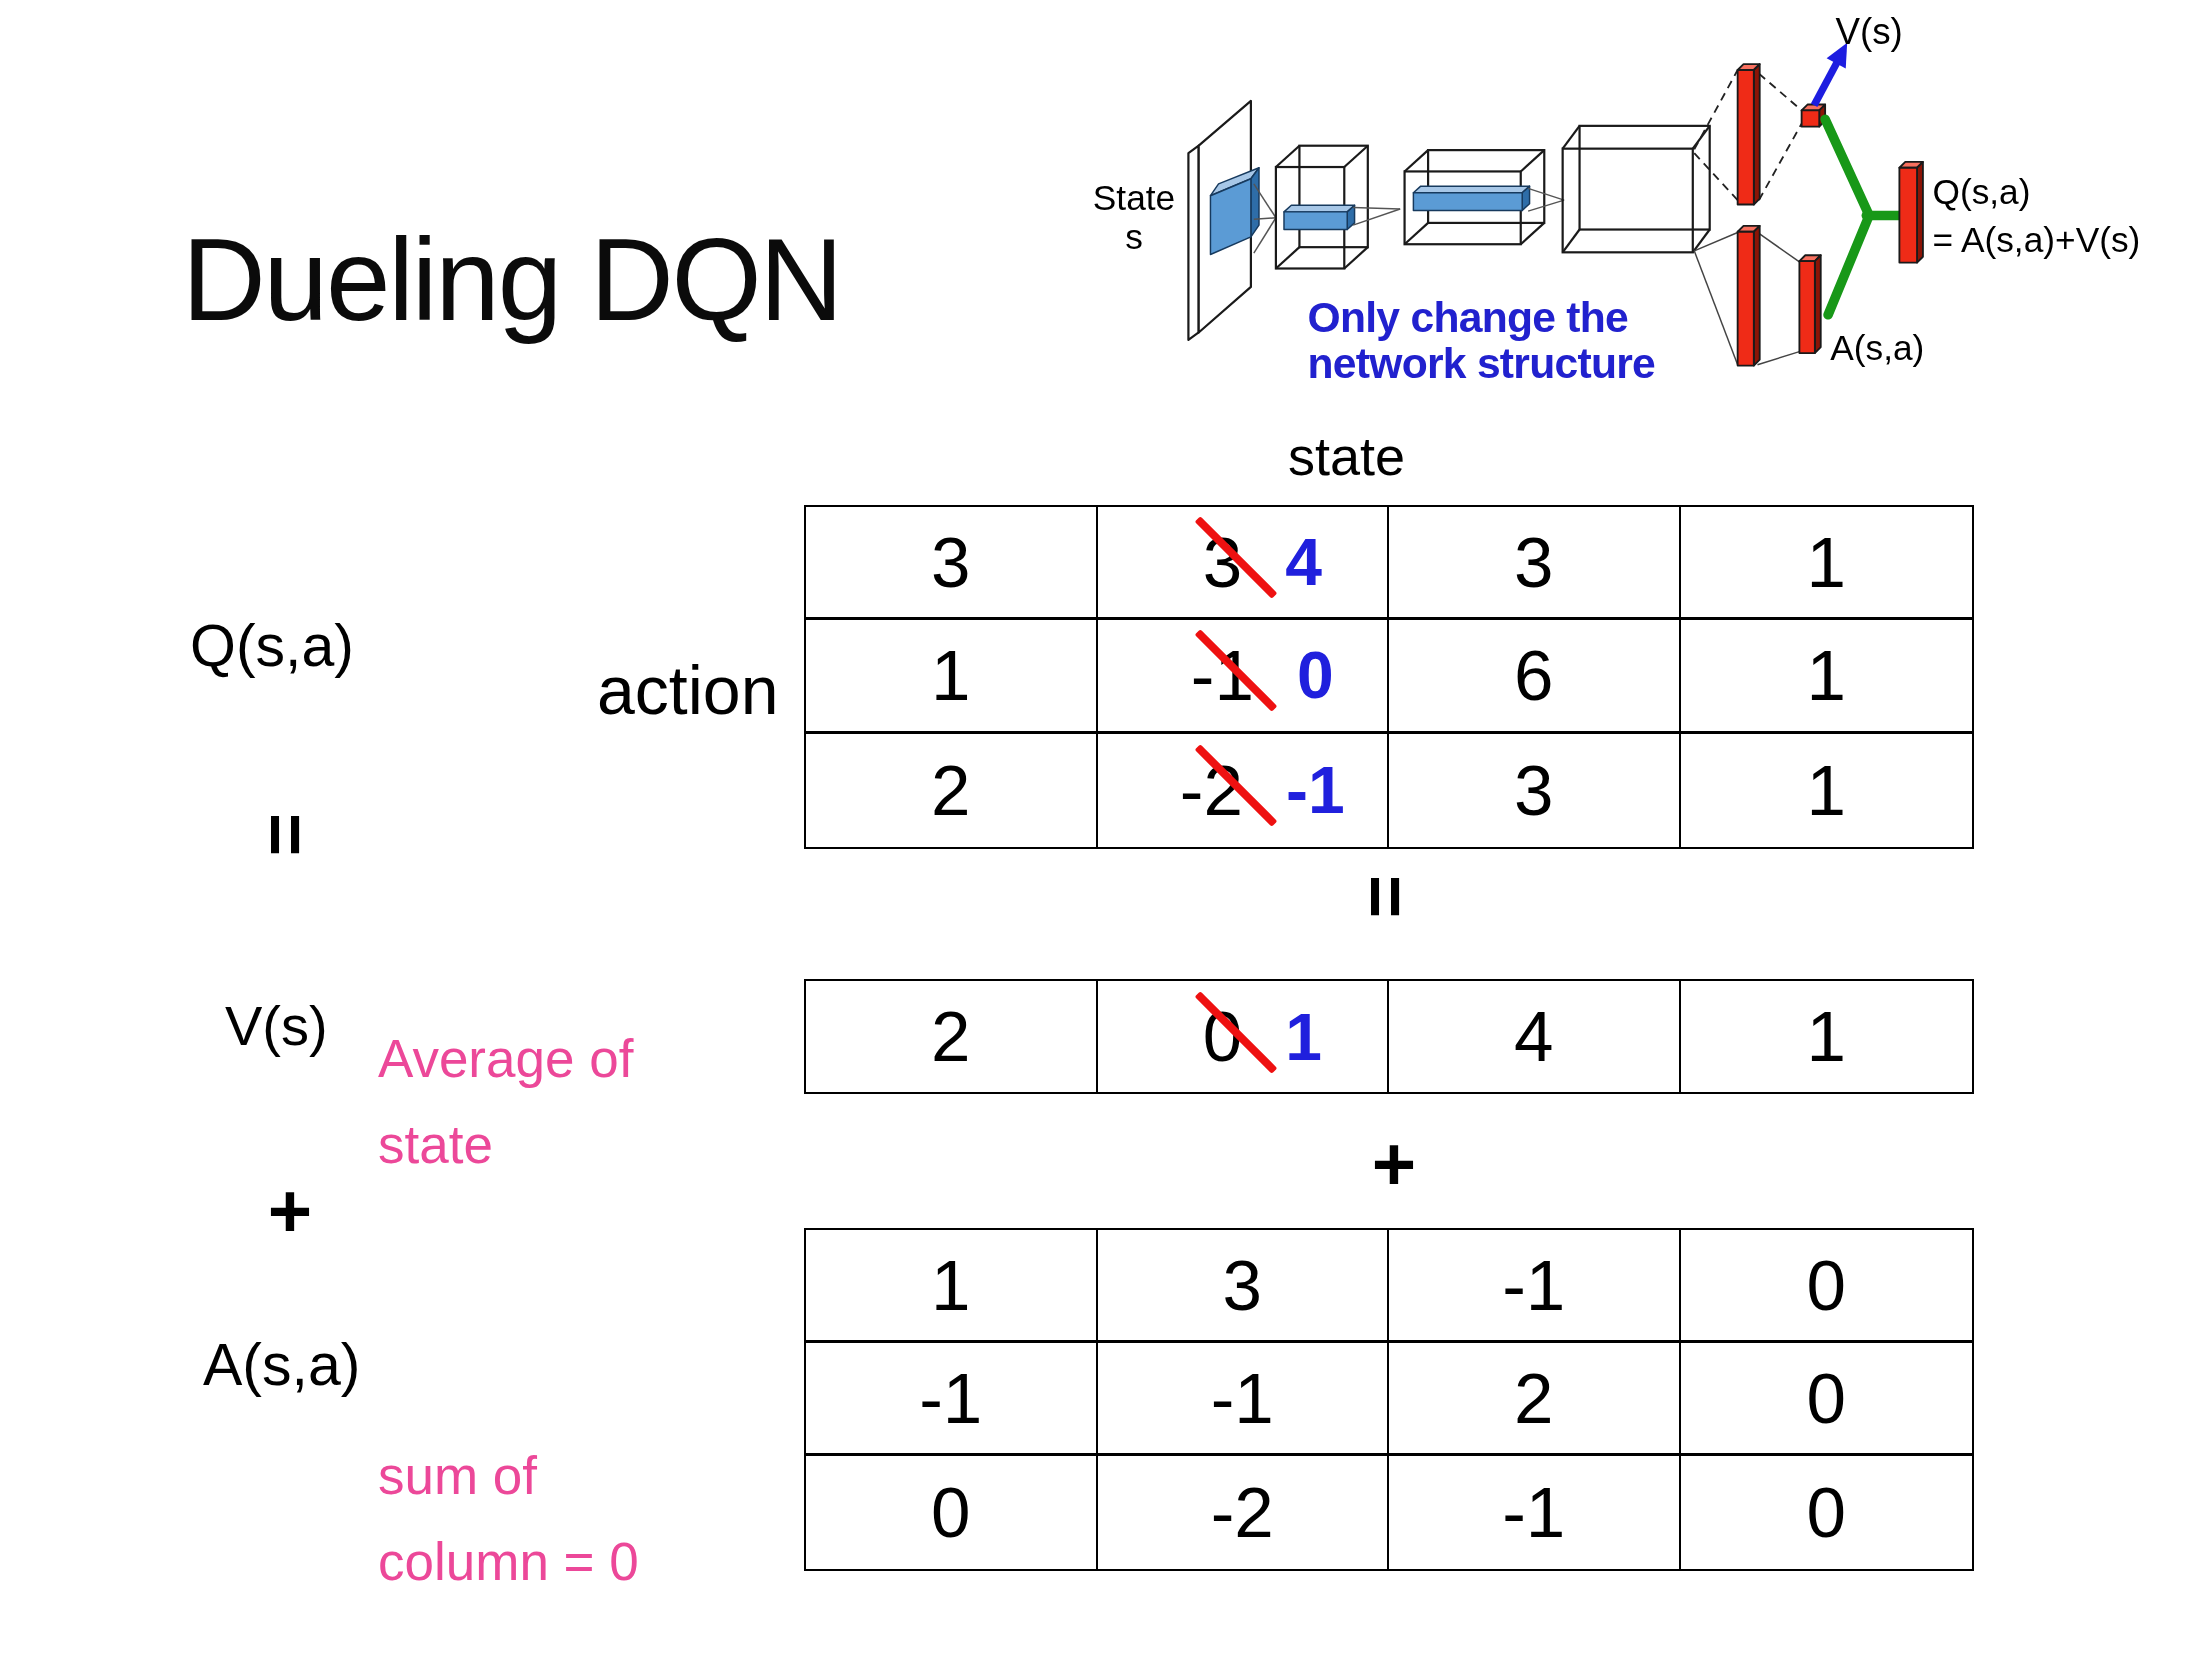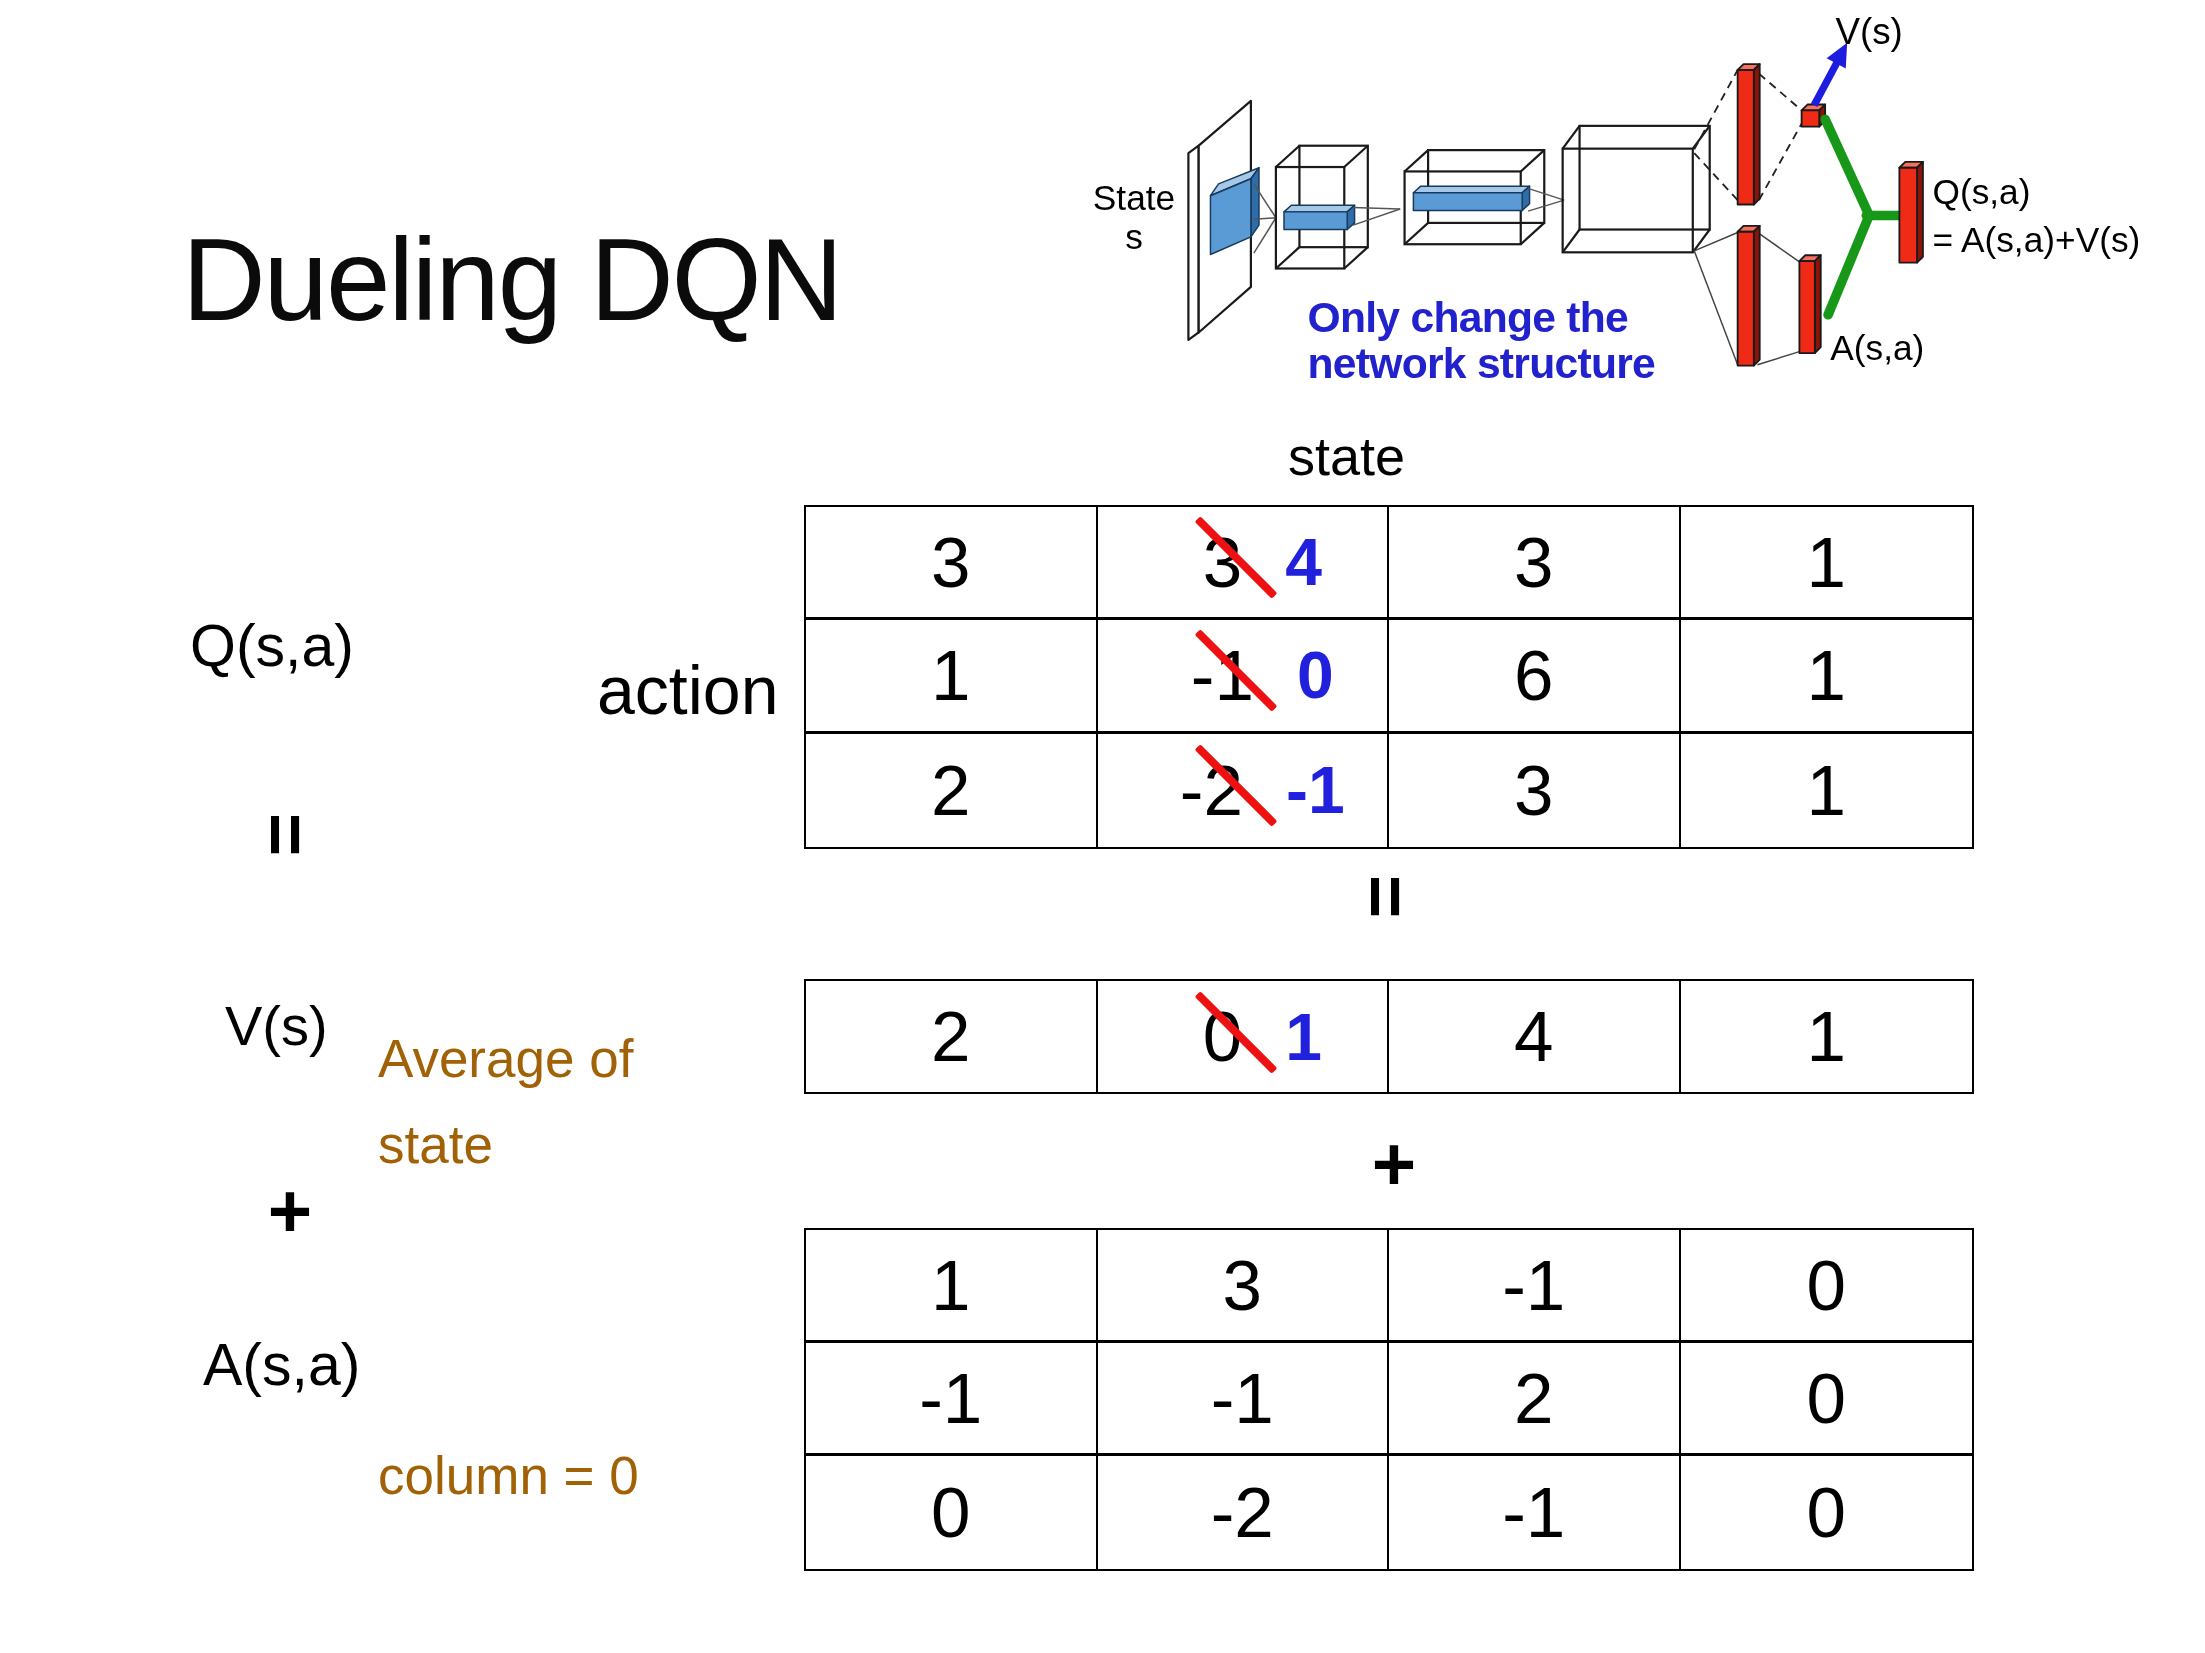--- a/index.html
+++ b/index.html
@@ -39,21 +39,21 @@
   #eq-equals  { left:256px;  top:805px; }
   #mid-equals { left:1356px; top:867px; }
 
   .plus-sign {
     width:74px; height:88px; line-height:88px;
     text-align:center; font-size:76px; font-weight:700;
   }
   #eq-plus  { left:253px;  top:1167px; }
   #mid-plus { left:1357px; top:1120px; }
 
-  .blue-note { color:#a16207; font-size:53px; line-height:86px; white-space:nowrap; }
+  .blue-note { color:#ec4899; font-size:53px; line-height:86px; white-space:nowrap; }
   #avg-note { left:378px; top:1016px; }
   #sum-note { left:378px; top:1433px; }
 
   
   .mtable {
     position:absolute;
     border:2.9px solid #000;
     background:#fff;
     display:grid;
     grid-template-columns:repeat(4,1fr);
@@ -234,20 +234,21 @@
 <div class="abs equals-rot" id="eq-equals">=</div>
 <div class="abs eq-label" id="eq-v">V(s)</div>
 <div class="abs plus-sign" id="eq-plus">+</div>
 <div class="abs eq-label" id="eq-a">A(s,a)</div>
 
 <div class="abs blue-note" id="avg-note">
   <div>Average of</div>
   <div>state</div>
 </div>
 <div class="abs blue-note" id="sum-note">
+  <div>sum of</div>
   <div>column = 0</div>
 </div>
 
 <div class="abs eq-label" id="lbl-state">state</div>
 <div class="abs eq-label" id="lbl-action">action</div>
 <div class="abs equals-rot" id="mid-equals">=</div>
 <div class="abs plus-sign" id="mid-plus">+</div>
 
 <div class="mtable" id="q-table">
   <div class="cell">

